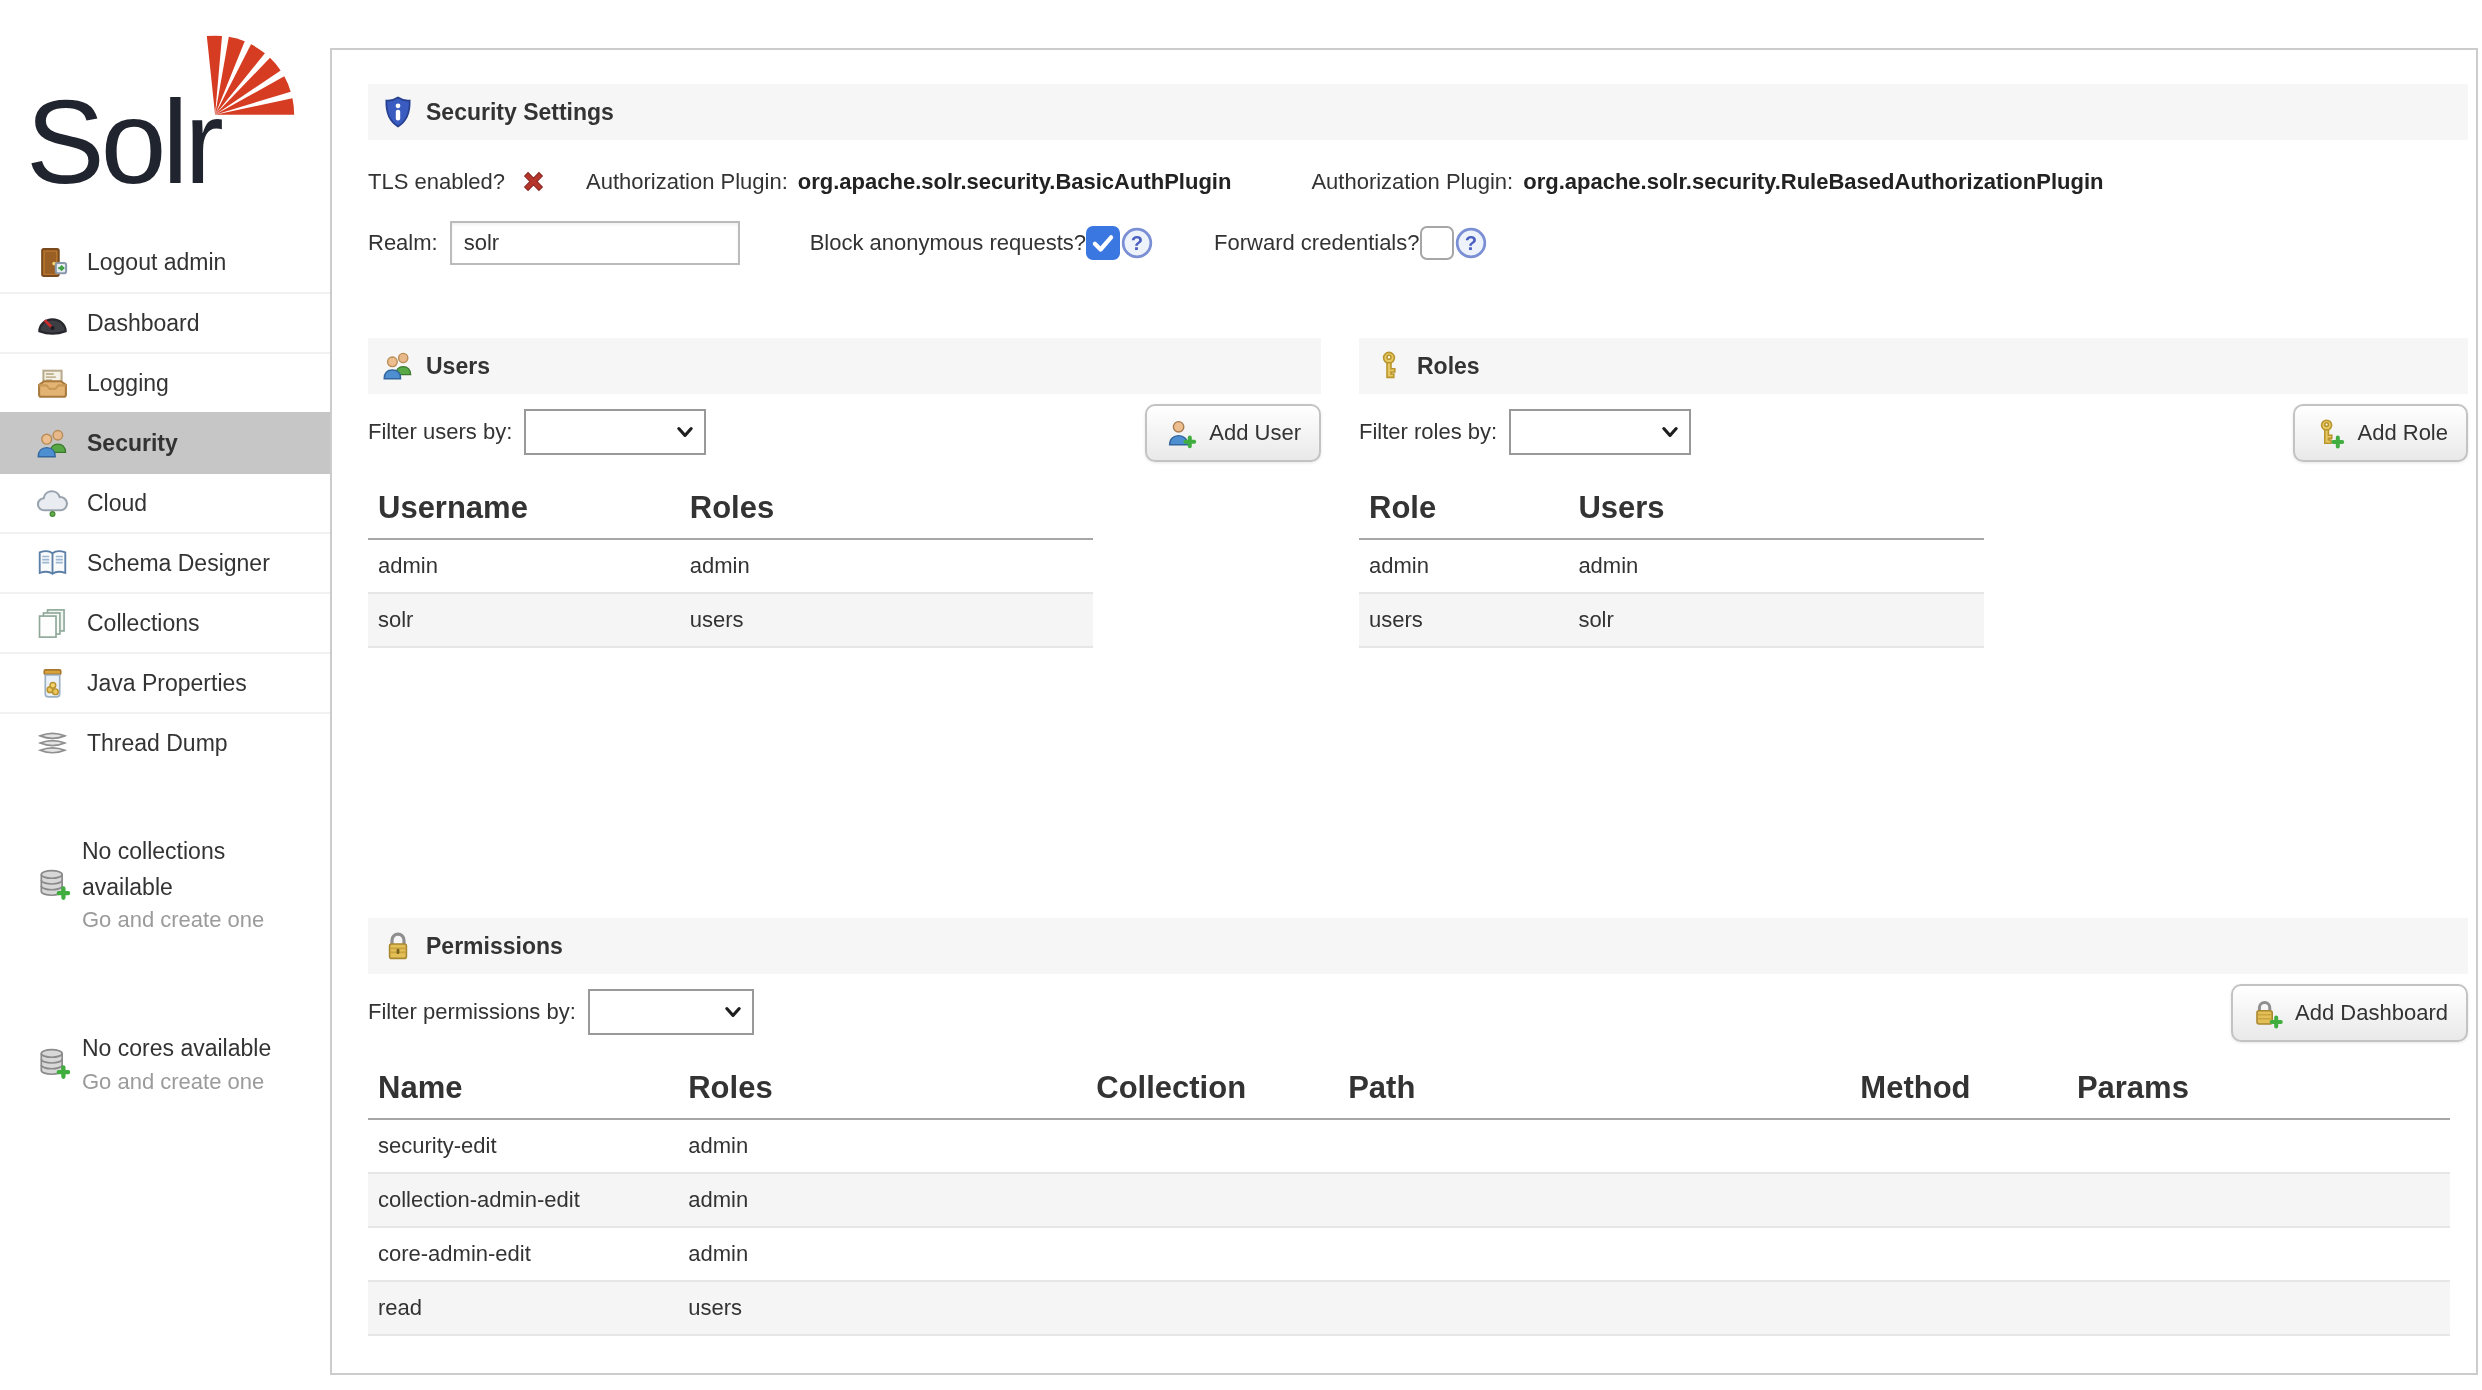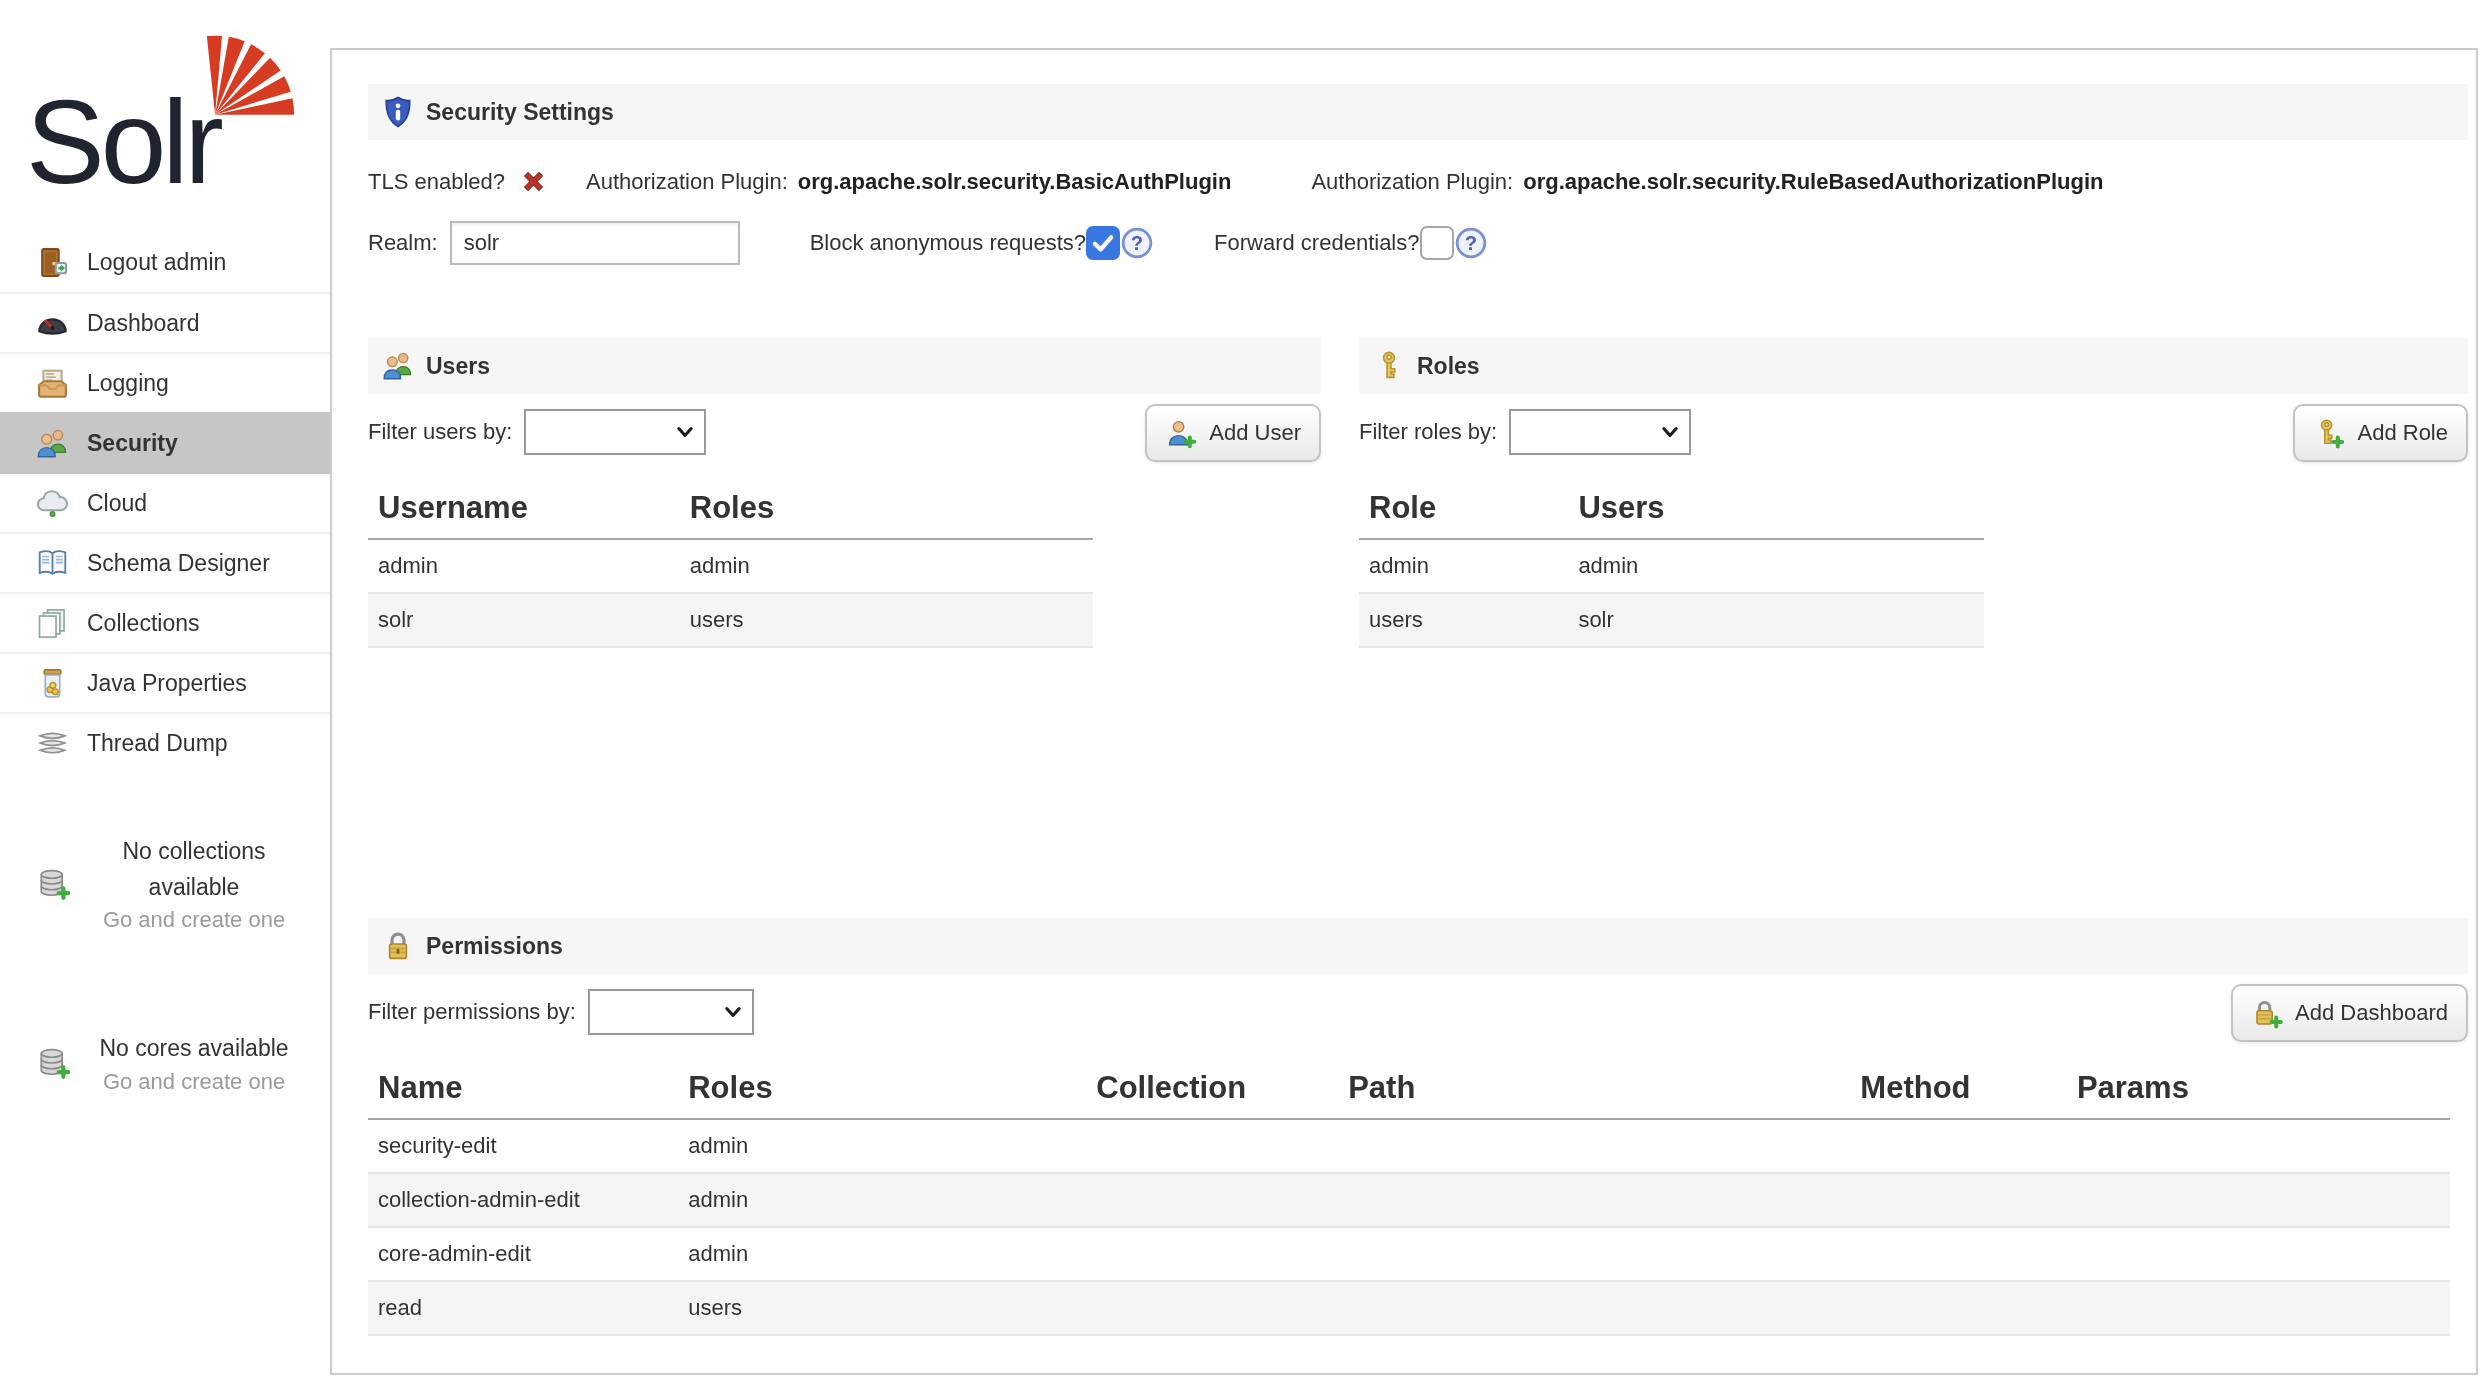--- a/index.html
+++ b/index.html
@@ -27,21 +27,21 @@
     border-top: 2px solid #f1f1f1;
   }
   .menu-item:first-child { border-top: none; }
   .menu-item.selected { background: #c6c6c6; border-top-color: #c6c6c6; }
   .menu-item.selected + .menu-item { border-top-color: #c6c6c6; }
   .menu-item.selected .mi-label { font-weight: bold; }
   .mi-icon { width: 33px; height: 33px; flex: 0 0 33px; }
   .mi-icon svg { width: 100%; height: 100%; }
   .mi-label { white-space: nowrap; font-size: 23px; }
 
-  .notices { margin: 62px 0 0 36px; text-align: center; }
+  .notices { margin: 62px 0 0 36px; }
   .notice { display: grid; grid-template-columns: 46px 1fr; align-items: center; margin-bottom: 98px; width: 270px; }
   .n-icon { width: 34px; height: 34px; }
   .n-icon svg { width: 100%; height: 100%; }
   .n-title { font-size: 23px; color: #333; line-height: 1.55; }
   .n-link { font-size: 22px; color: #9b9b9b; cursor: pointer; display: inline-block; margin-top: 2px; }
 
   
   .content {
     position: absolute; left: 330px; top: 48px; right: 4px; bottom: 15px;
     border: 2px solid #ccc; background: #fff;

